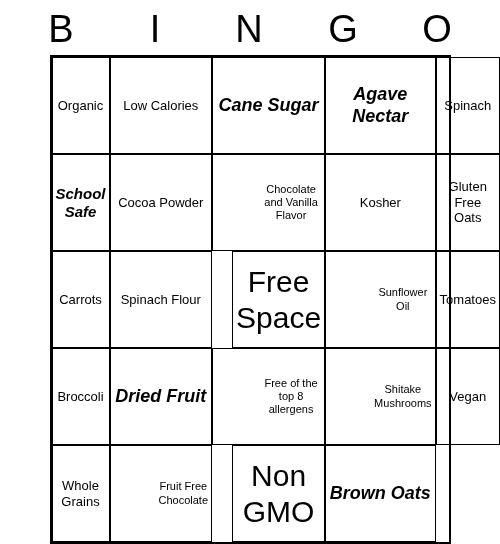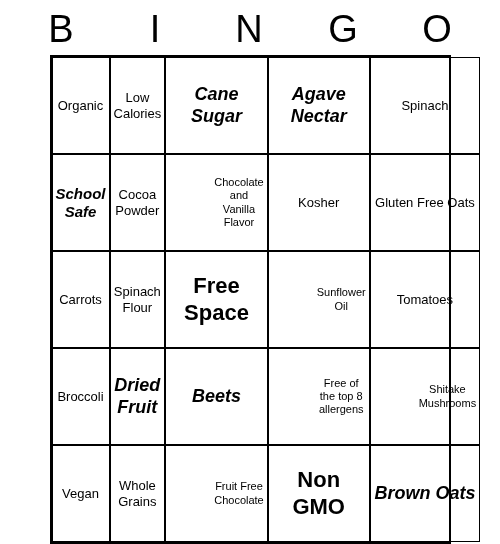--- a/index.html
+++ b/index.html
@@ -51,22 +51,23 @@
     .cell.medium-text {
       font-size: 15px;
       font-weight: bold;
       font-style: italic;
     }
     .cell.small-text {
       font-size: 11px;
       padding-left: 48px;
     }
     .cell.xlarge-text {
-      font-size: 22px;
-      font-weight: bold;
+      font-size: 30px;
+      font-weight: normal;
+      margin-left: 20px;
     }
   </style>
 </head>
 <body>
 
 <div class="bingo-title">
   <span>B</span>
   <span>I</span>
   <span>N</span>
   <span>G</span>
@@ -84,21 +85,20 @@
     <div class="cell small-text">Chocolate and Vanilla Flavor</div>
     <div class="cell">Kosher</div>
     <div class="cell">Gluten Free Oats</div>
     <div class="cell">Carrots</div>
     <div class="cell">Spinach Flour</div>
     <div class="cell xlarge-text">Free Space</div>
     <div class="cell small-text">Sunflower Oil</div>
     <div class="cell">Tomatoes</div>
     <div class="cell">Broccoli</div>
     <div class="cell large-text">Dried Fruit</div>
-    <div class="cell large-text">Beets</div>
     <div class="cell small-text">Free of the top 8 allergens</div>
     <div class="cell small-text">Shitake Mushrooms</div>
     <div class="cell">Vegan</div>
     <div class="cell">Whole Grains</div>
     <div class="cell small-text">Fruit Free Chocolate</div>
     <div class="cell xlarge-text">Non GMO</div>
     <div class="cell large-text">Brown Oats</div>
   </div>
 
 </body></html>

